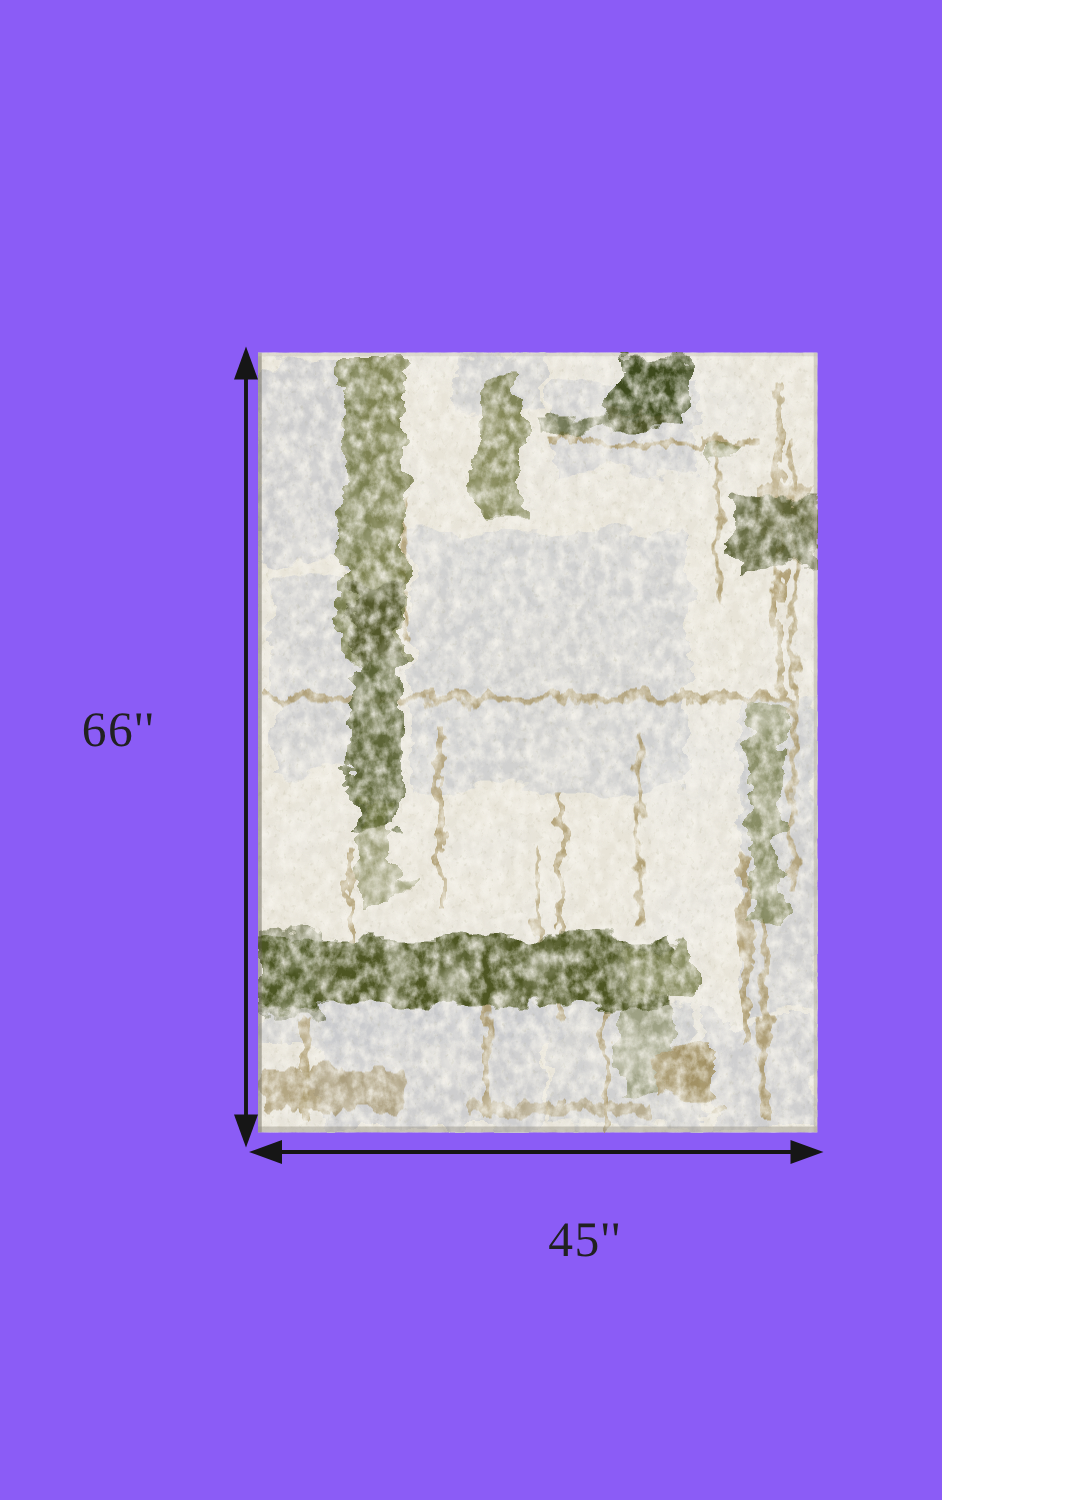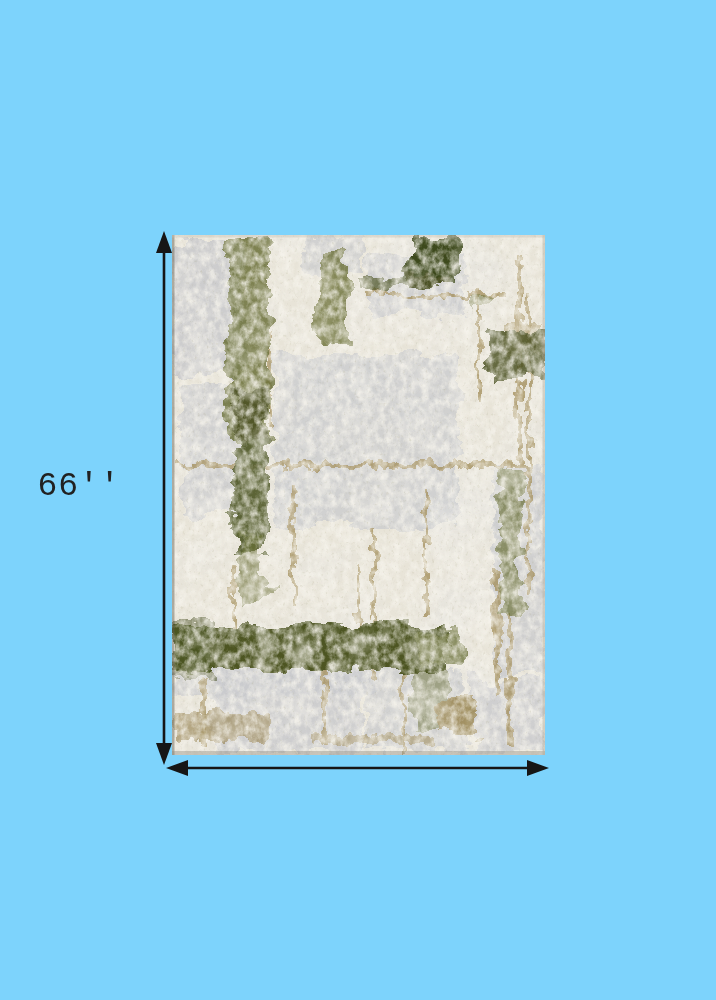--- a/index.html
+++ b/index.html
@@ -2,25 +2,25 @@
 <html style="--arrow-color: #161616; --label-color: #212121; --ivory: #e8e4d8; --gray: #c8c9cd; --olive-dark: #4d5424; --olive-mid: #6b7138; --olive-deep: #3d481e; --khaki: #a5925f; --tan: #9c8a58;"><head>
 <meta charset="utf-8">
 <style>
   html, body {
     margin: 0;
     padding: 0;
     background: #ffffff;
   }
   .stage {
     position: relative;
-    width: 716px;
+    width: 628px;
     height: 1000px;
-    background: #7dd3fc;
+    background: #8b5cf6;
     overflow: hidden;
-    font-family: Liberation Mono, monospace;
+    font-family: Liberation Serif, serif;
   }
   .rug {
     position: absolute;
     left: 172px;
     top: 235px;
     width: 373px;
     height: 520px;
   }
   .rug svg { display: block; width: 100%; height: 100%; }
 
@@ -164,14 +164,15 @@
       <polygon points="164,765 156,743 172,743"></polygon>
     </g>
     <g>
       <line x1="184" y1="768" x2="531" y2="768"></line>
       <polygon points="166,768 188,760 188,776"></polygon>
       <polygon points="549,768 527,760 527,776"></polygon>
     </g>
   </svg>
 
   <div class="dim-label height">66''</div>
+  <div class="dim-label width">45''</div>
 
 </div>
 
 </body></html>

